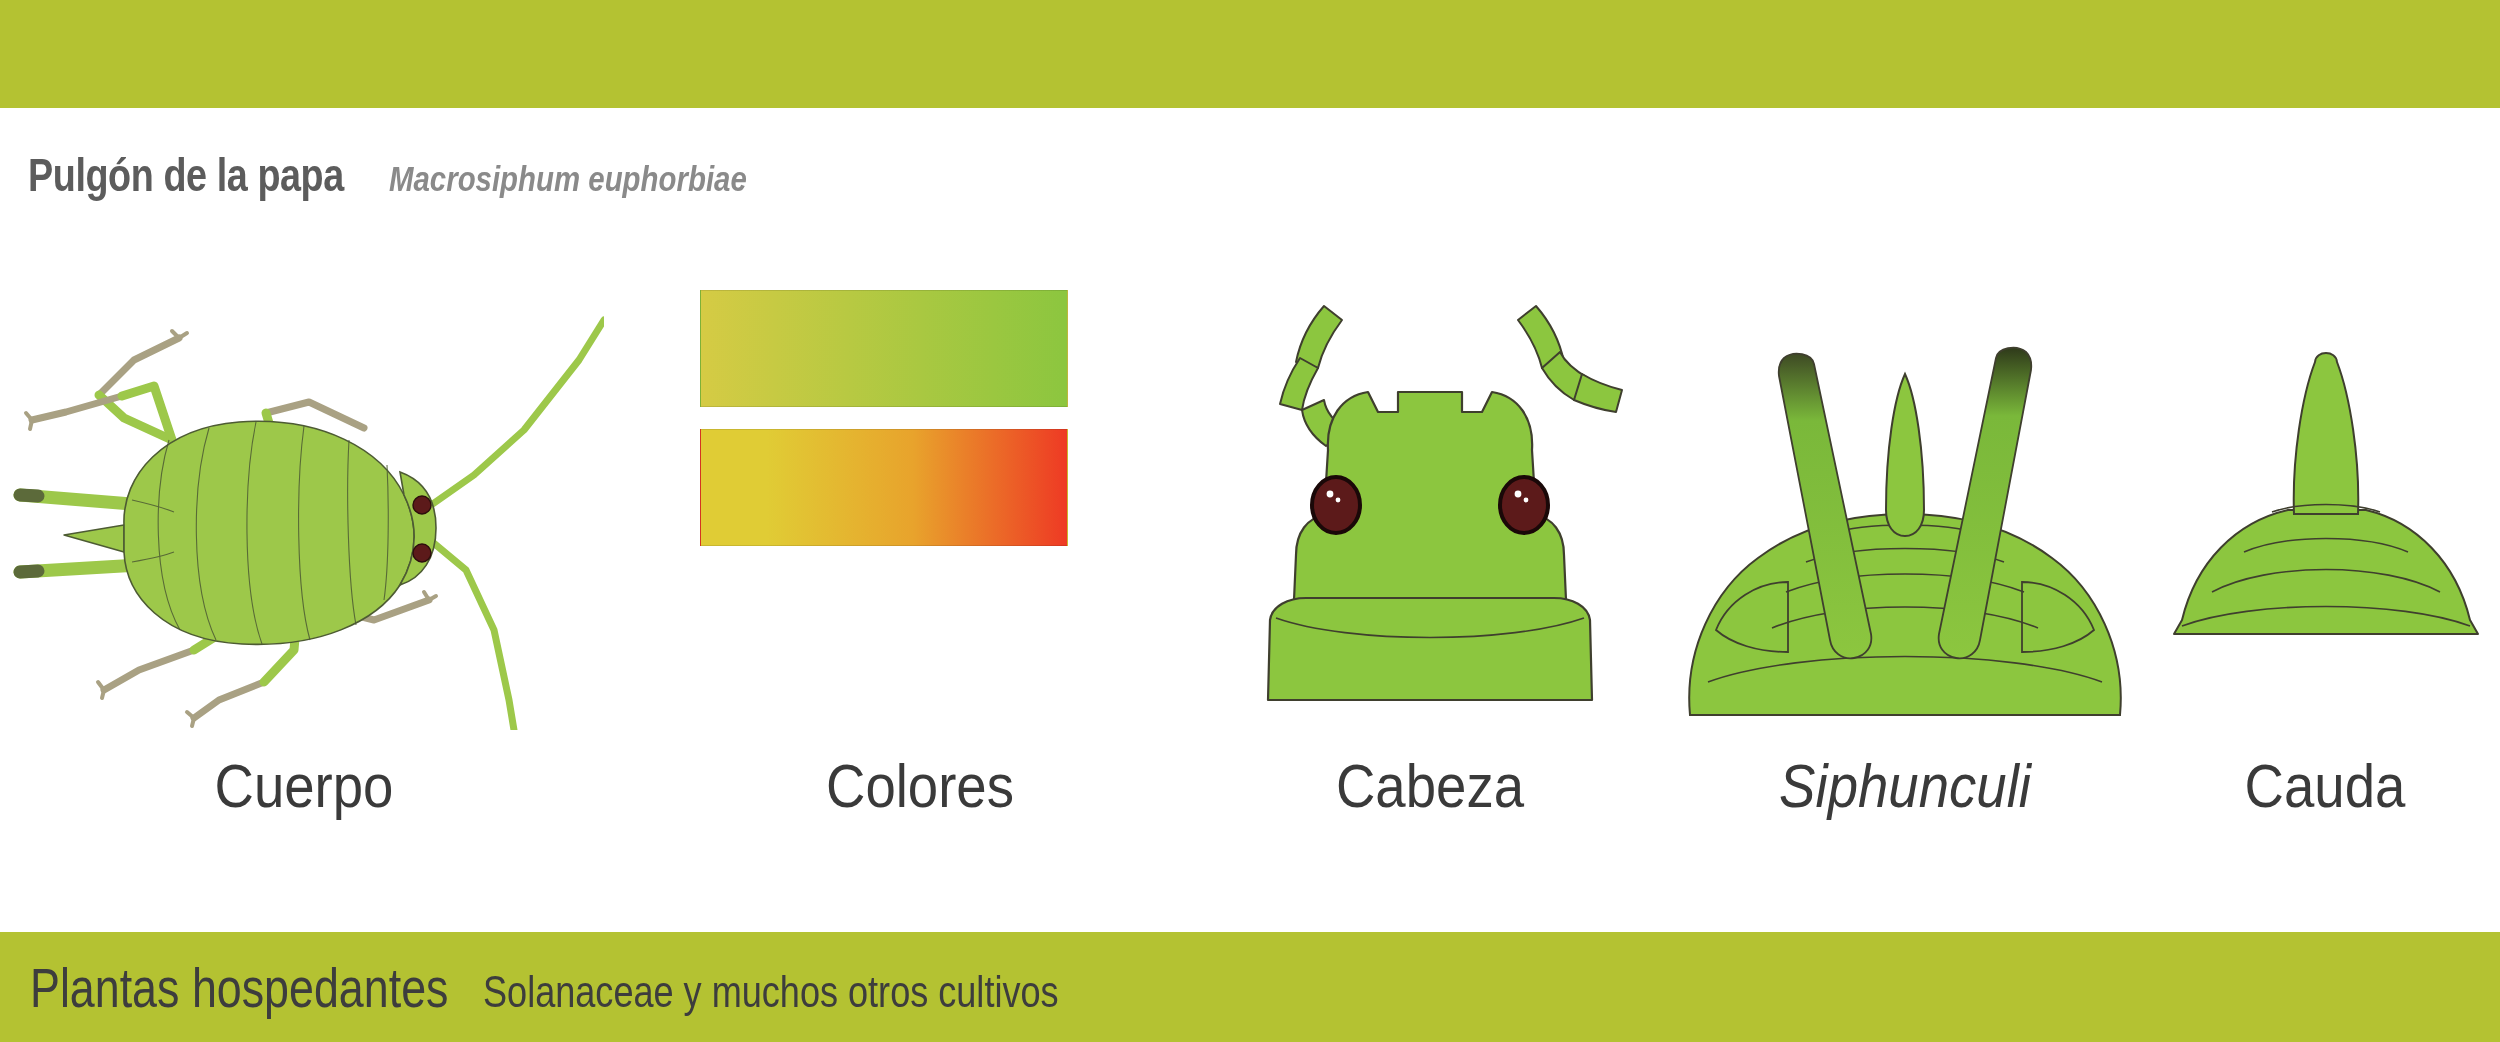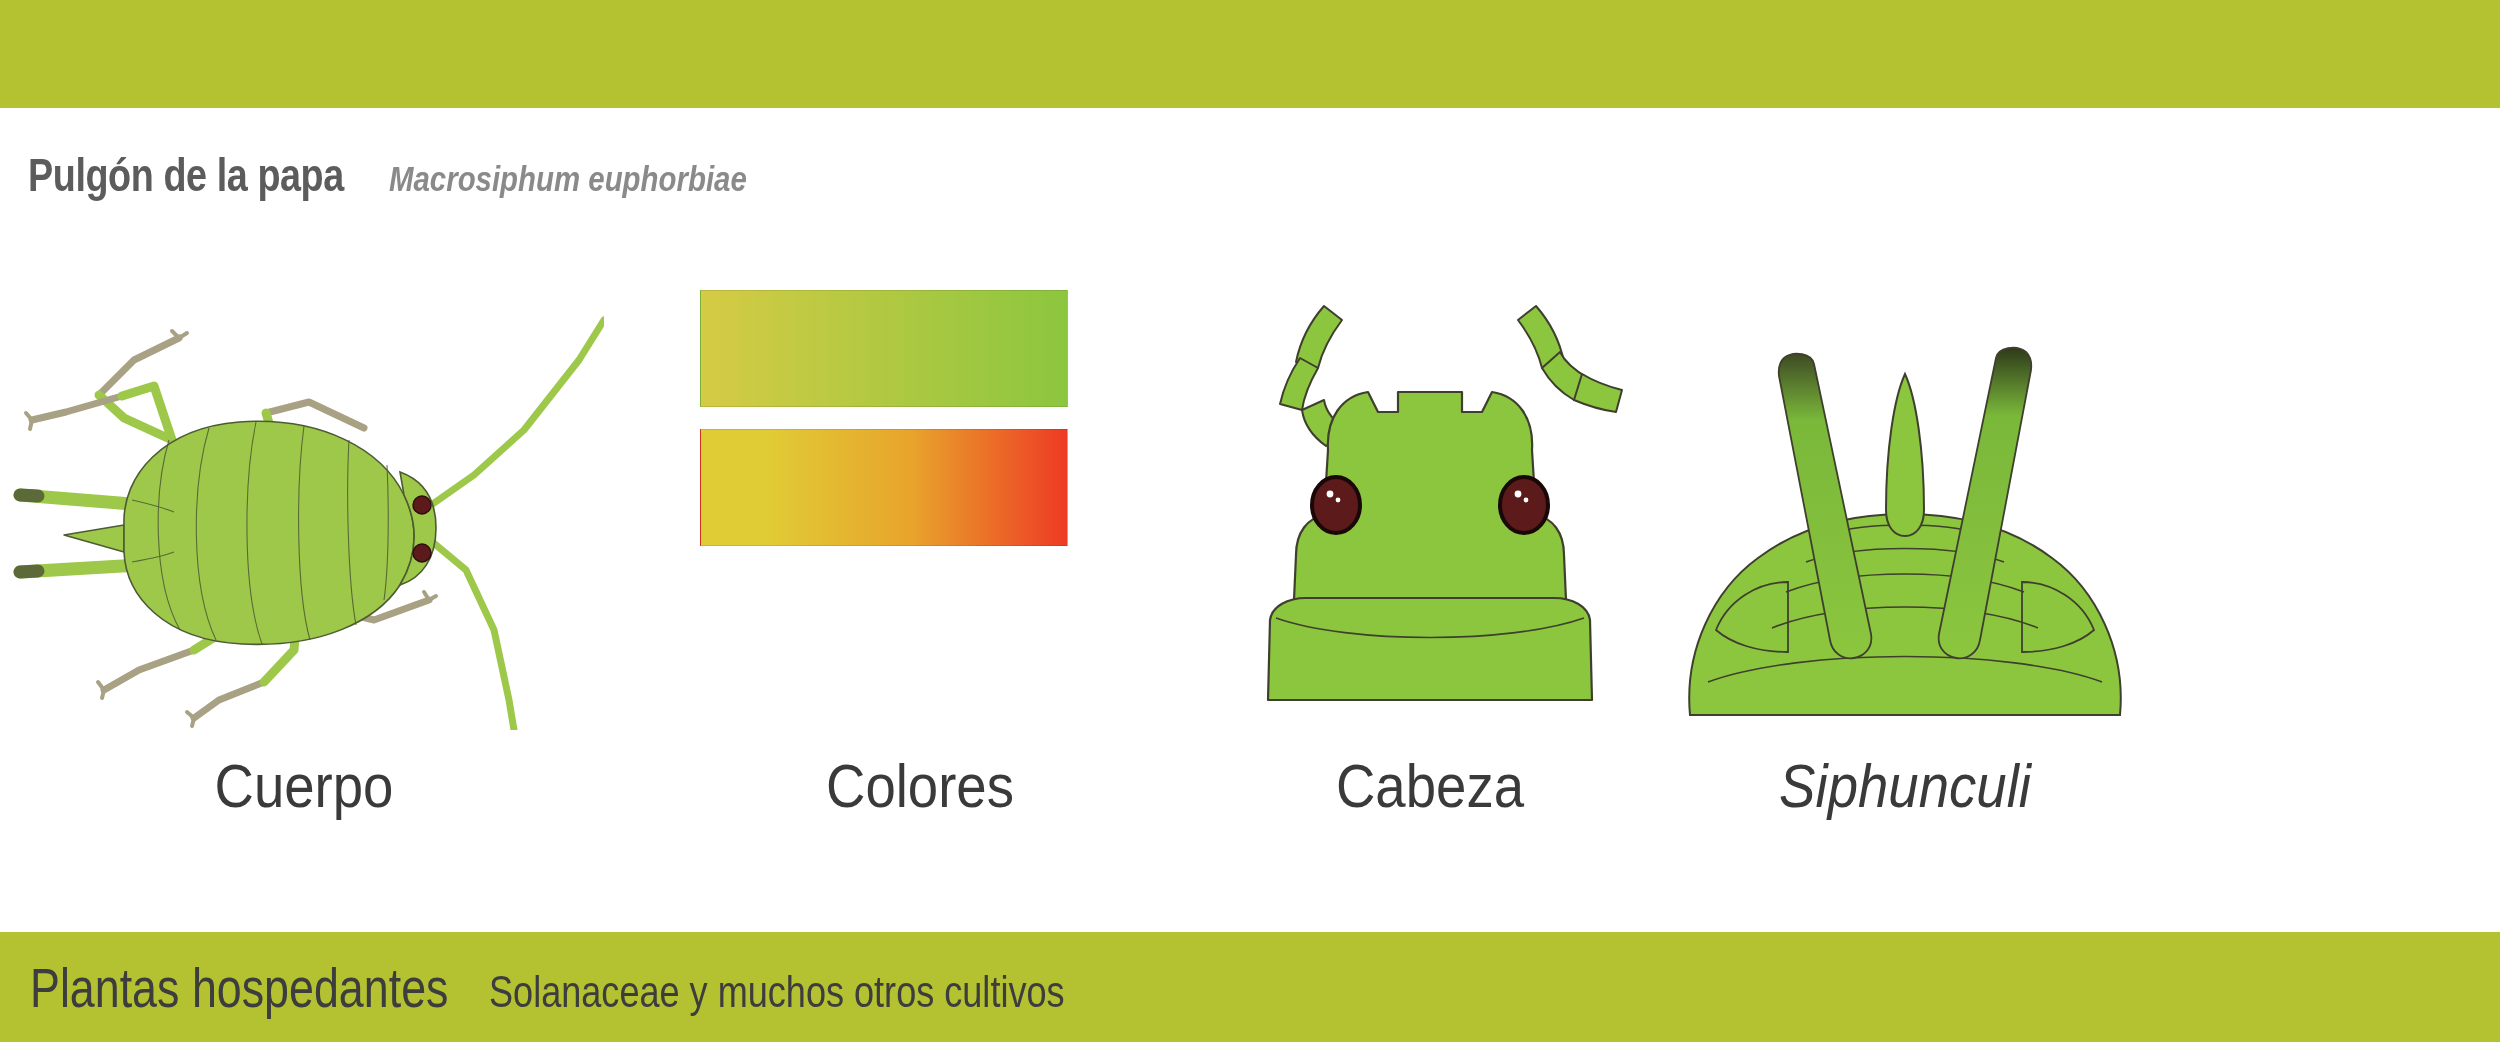--- a/index.html
+++ b/index.html
@@ -41,21 +41,21 @@
     font-size:35px;
     color:#8a8a8a;
     transform:scaleX(0.84);
     transform-origin:left bottom;
     margin-left:-46px;
   }
 
   
   #footer-row {
     position:absolute; left:30px; top:955px;
-    display:flex; align-items:baseline; gap:30px;
+    display:flex; align-items:baseline; gap:24px;
     white-space:nowrap;
   }
   #hosts-label {
     font-family:"Liberation Sans Narrow","Liberation Sans", sans-serif;
     font-size:56px; color:#3d3d3d;
     transform:scaleX(0.80); transform-origin:left bottom;
   }
   #hosts-value {
     font-family:"Liberation Sans Narrow","Liberation Sans", sans-serif;
     font-size:44px; color:#3d3d3d;
@@ -254,19 +254,37 @@
                L150,340 C152,352 162,360 174,358 C186,356 193,346 191,334
                L134,64 C132,54 114,50 104,58 Z" fill="url(#tubeL)" stroke="#3f3f2e" stroke-width="1.8"></path>
 
       <path d="M346,52 C350,56 352,62 351,70
                L300,340 C298,352 288,360 276,358 C264,356 257,346 259,334
                L316,58 C318,48 336,44 346,52 Z" fill="url(#tubeR)" stroke="#3f3f2e" stroke-width="1.8"></path>
     </svg>
     <div id="label-siphunculi" class="panel-label" style="color: rgb(58, 58, 58);">Siphunculi</div>
   </div>
 
+  <div id="panel-cauda" class="panel">
+    <svg class="panel-art" width="330" height="430" viewBox="0 0 330 430">
+
+      <path d="M22,320 C36,262 76,222 128,210 L206,210
+               C256,222 296,262 310,320 L318,334 L14,334 Z" fill="#8cc63f" stroke="#3f3f2e" stroke-width="2" stroke-linejoin="round"></path>
+
+      <path d="M134,214 C132,158 142,96 155,62 C156,50 176,50 177,62
+               C190,96 200,158 198,214 Z" fill="#8cc63f" stroke="#3f3f2e" stroke-width="2"></path>
+
+      <g fill="none" stroke="#3f3f2e" stroke-width="1.6">
+        <path d="M112,212 C140,202 192,202 220,212"></path>
+        <path d="M84,252 C126,234 206,234 248,252"></path>
+        <path d="M52,292 C108,262 224,262 280,292"></path>
+        <path d="M22,326 C92,300 240,300 310,326"></path>
+      </g>
+    </svg>
+    <div id="label-cauda" class="panel-label" style="color: rgb(58, 58, 58);">Cauda</div>
+  </div>
 
   <div id="footer-row">
     <span id="hosts-label">Plantas hospedantes</span>
     <span id="hosts-value">Solanaceae y muchos otros cultivos</span>
   </div>
 
 </div>
 
 </body></html>

